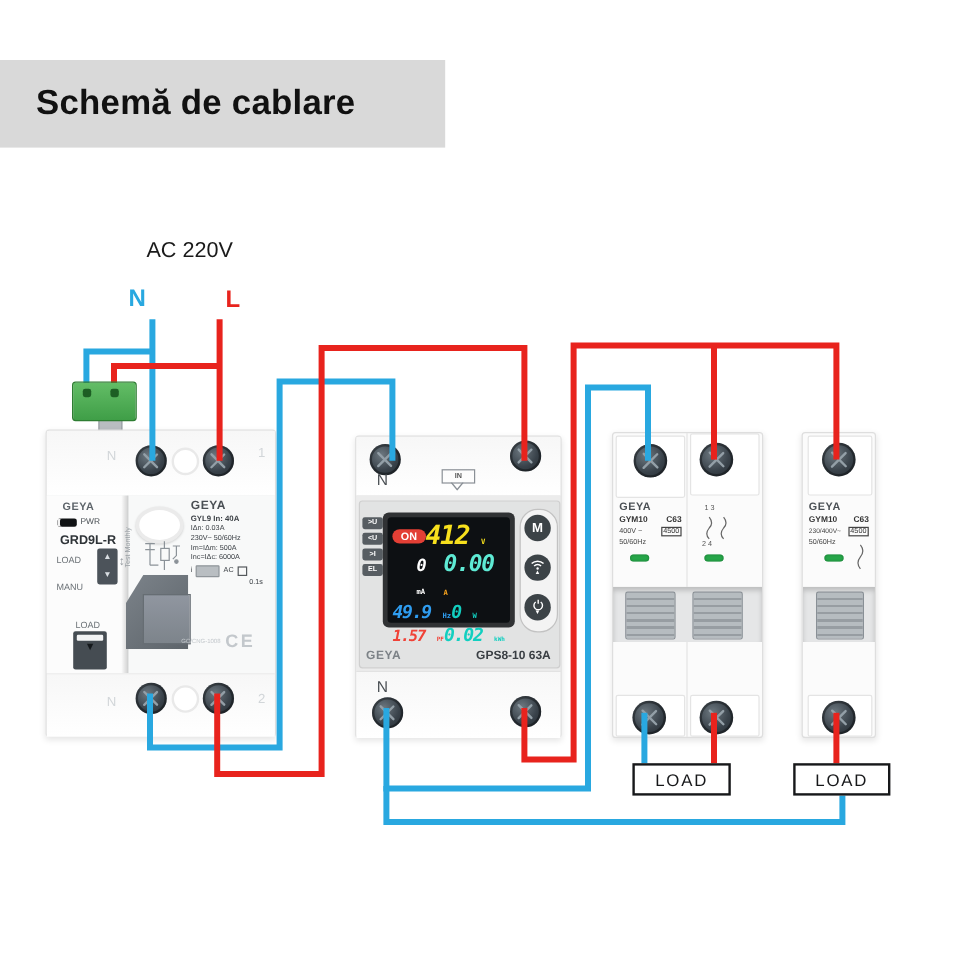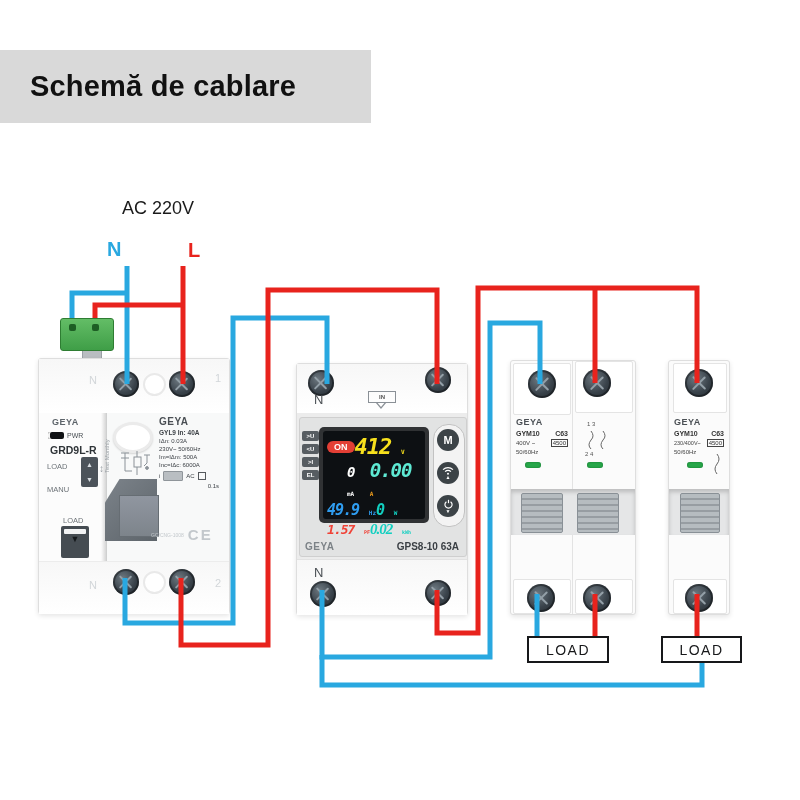--- a/index.html
+++ b/index.html
@@ -223,21 +223,21 @@
               <span class="seg" style="color:#12cfc0;font-size:15px;">0</span>
               <span class="unit" style="color:#12cfc0;">W</span>
             </span>
           </div>
           <div class="drow">
             <span>
               <span class="seg" style="color:#f04237;font-size:13px;">1.57</span>
               <span class="unit" style="color:#f04237;font-size:5px;">PF</span>
             </span>
             <span>
-              <span class="seg" style="color:#12cfc0;font-size:15px;font-family:Liberation Serif, serif;">0.02</span>
+              <span class="seg" style="color:#12cfc0;font-size:15px;">0.02</span>
               <span class="unit" style="color:#12cfc0;font-size:5px;">kWh</span>
             </span>
           </div>
         </div>
       </div>
 
       <div class="abs" style="left:136px;top:11px;width:30px;height:101px;background:#f3f3f3;border:1px solid #c2c2c2;border-radius:15px;">
         <div class="btn" style="left:3px;top:4px;">
           <span style="font-size:11px;font-weight:bold;">M</span>
         </div>

